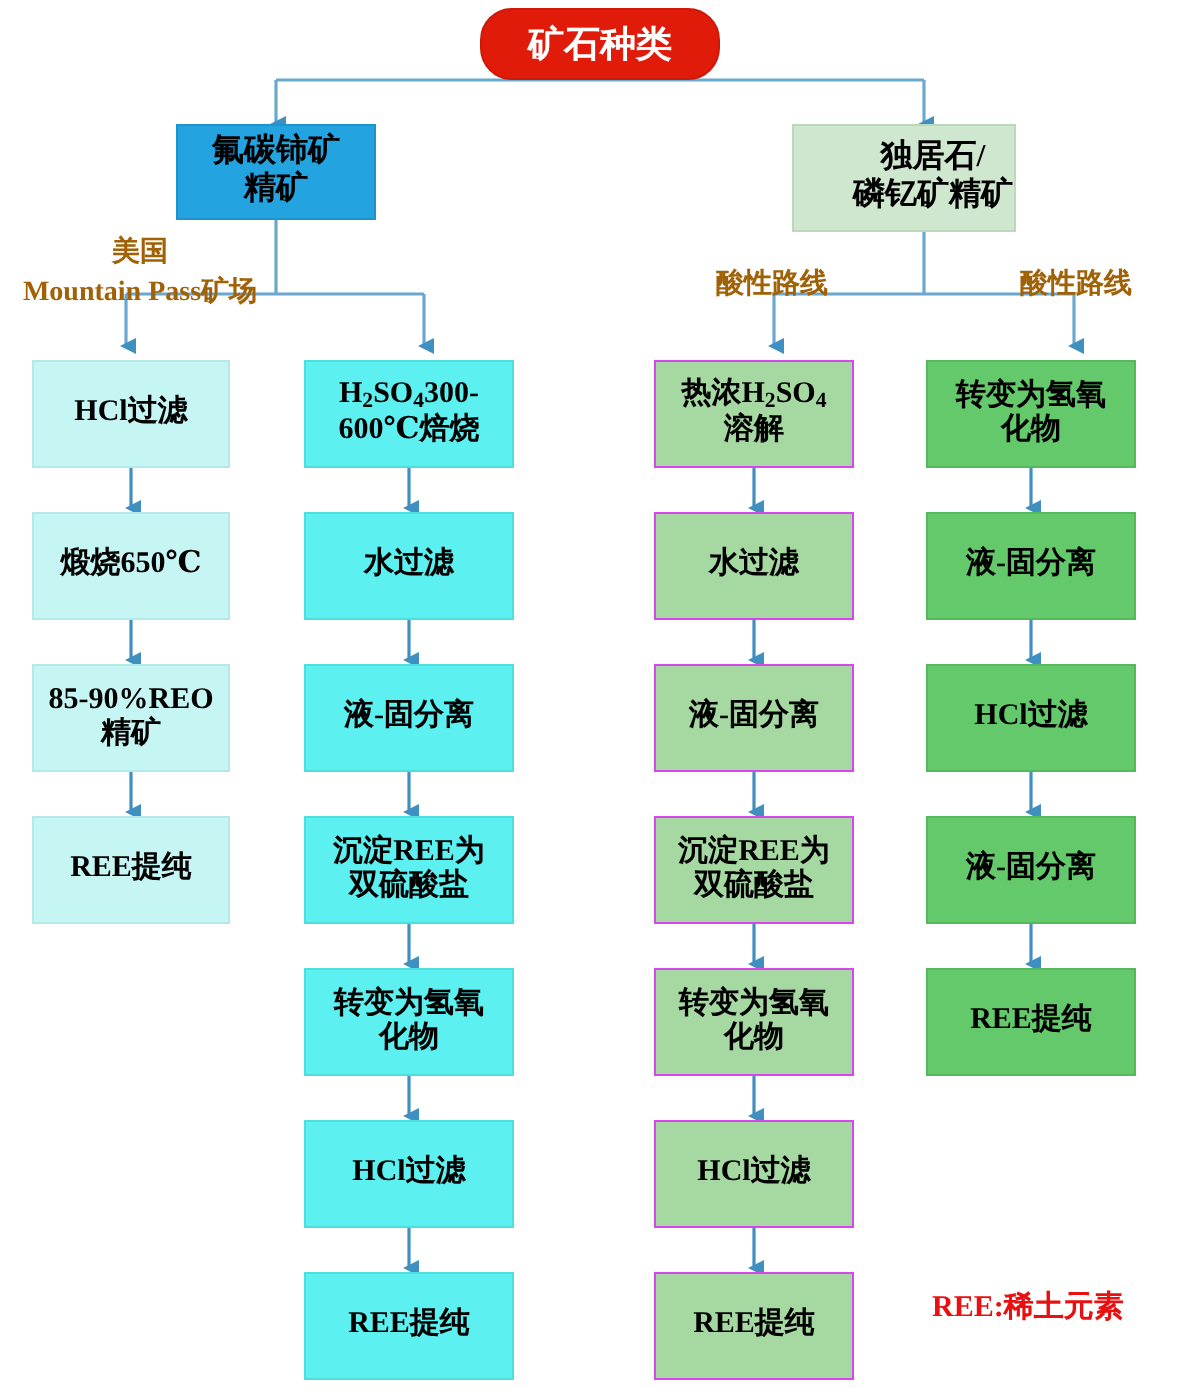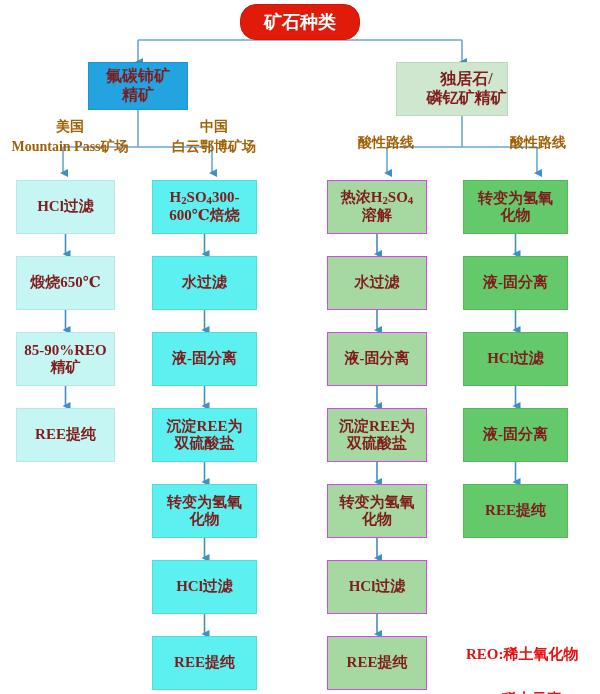--- a/index.html
+++ b/index.html
@@ -12,21 +12,21 @@
   }
   #canvas{position:absolute;left:0;top:0;width:600px;height:694px;}
   .node{
     position:absolute;
     box-sizing:border-box;
     display:flex;
     align-items:center;
     justify-content:center;
     text-align:center;
     font-weight:bold;
-    color:#7f1d1d;
+    color:#000000;
     line-height:1.16;
     letter-spacing:0px;
     white-space:pre-line;
   }
   .root{
     border-radius:16px;
     background:#e01b09;
     color:#ffffff;
     font-size:18px;
     border:1px solid #d01808;
@@ -117,22 +117,20 @@
 精矿</span>
   </div>
 
   <div class="node src-green" style="left:396px;top:62px;width:112px;height:54px;padding-left:29px;">
     <span>独居石/
 磷钇矿精矿</span>
   </div>
 
   <div class="note center" style="left:0px;top:117px;width:140px;">美国
 Mountain Pass矿场</div>
-  <div class="note center" style="left:152px;top:117px;width:124px;">中国
-白云鄂博矿场</div>
   <div class="note center" style="left:330px;top:133px;width:112px;">酸性路线</div>
   <div class="note center" style="left:482px;top:133px;width:112px;">酸性路线</div>
 
   <div id="steps">
       <div class="node col-a" style="left: 16px; top: 180px; width: 99px; height: 54px;"><span>HCl过滤</span></div>
       <div class="node col-a" style="left: 16px; top: 256px; width: 99px; height: 54px;"><span>煅烧650℃</span></div>
       <div class="node col-a" style="left: 16px; top: 332px; width: 99px; height: 54px;"><span>85-90%REO<br>精矿</span></div>
       <div class="node col-a" style="left: 16px; top: 408px; width: 99px; height: 54px;"><span>REE提纯</span></div>
       <div class="node col-b" style="left: 152px; top: 180px; width: 105px; height: 54px;"><span>H<sub>2</sub>SO<sub>4</sub>300-<br>600℃焙烧</span></div>
       <div class="node col-b" style="left: 152px; top: 256px; width: 105px; height: 54px;"><span>水过滤</span></div>
@@ -149,17 +147,16 @@
       <div class="node col-c" style="left: 327px; top: 560px; width: 100px; height: 54px;"><span>HCl过滤</span></div>
       <div class="node col-c" style="left: 327px; top: 636px; width: 100px; height: 54px;"><span>REE提纯</span></div>
       <div class="node col-d" style="left: 463px; top: 180px; width: 105px; height: 54px;"><span>转变为氢氧<br>化物</span></div>
       <div class="node col-d" style="left: 463px; top: 256px; width: 105px; height: 54px;"><span>液-固分离</span></div>
       <div class="node col-d" style="left: 463px; top: 332px; width: 105px; height: 54px;"><span>HCl过滤</span></div>
       <div class="node col-d" style="left: 463px; top: 408px; width: 105px; height: 54px;"><span>液-固分离</span></div>
       <div class="node col-d" style="left: 463px; top: 484px; width: 105px; height: 54px;"><span>REE提纯</span></div>
     </div>
 
   <div class="legend" style="left:466px;top:620px;width:134px;">
-    <div>REO:稀土氧化物</div>
     <div>REE:稀土元素</div>
   </div>
 
 </div>
 
 </body></html>

